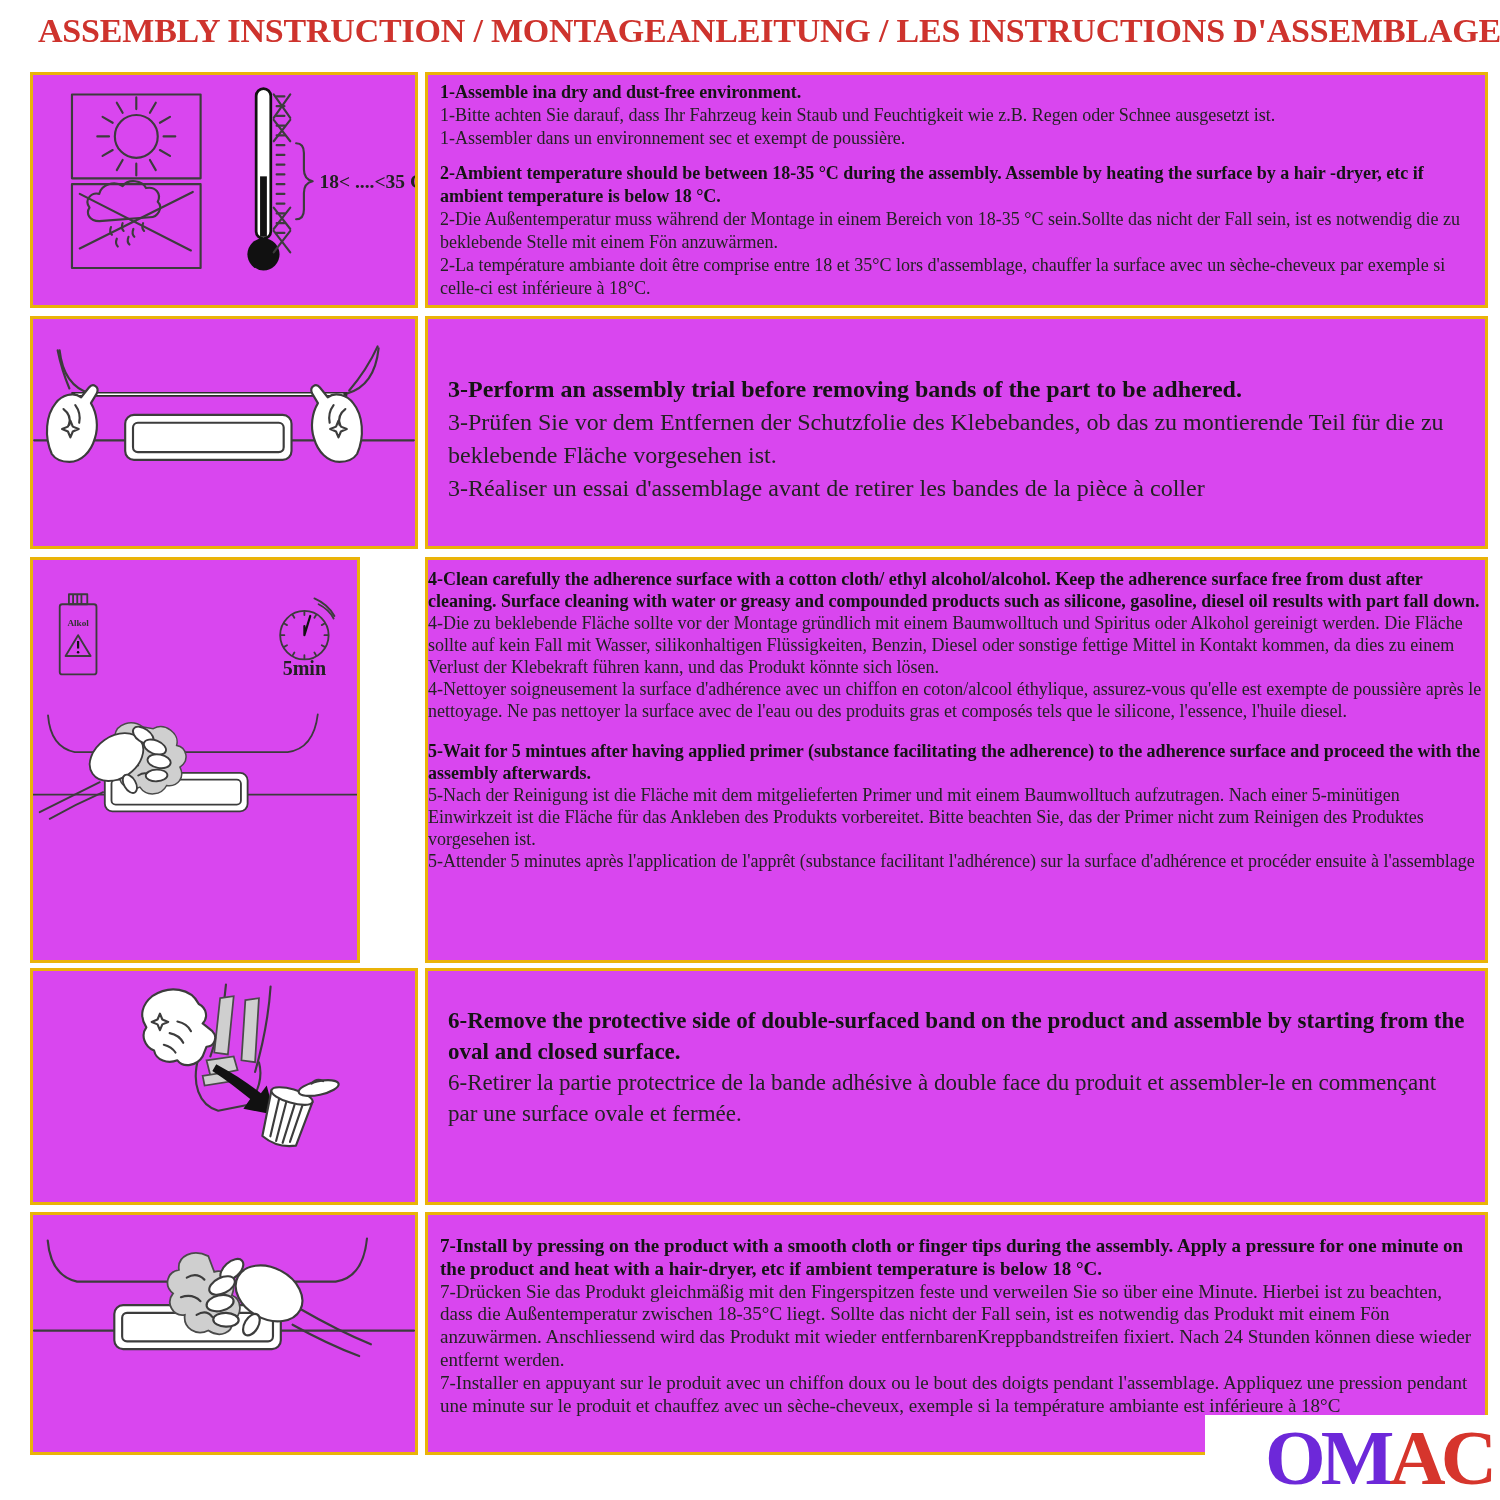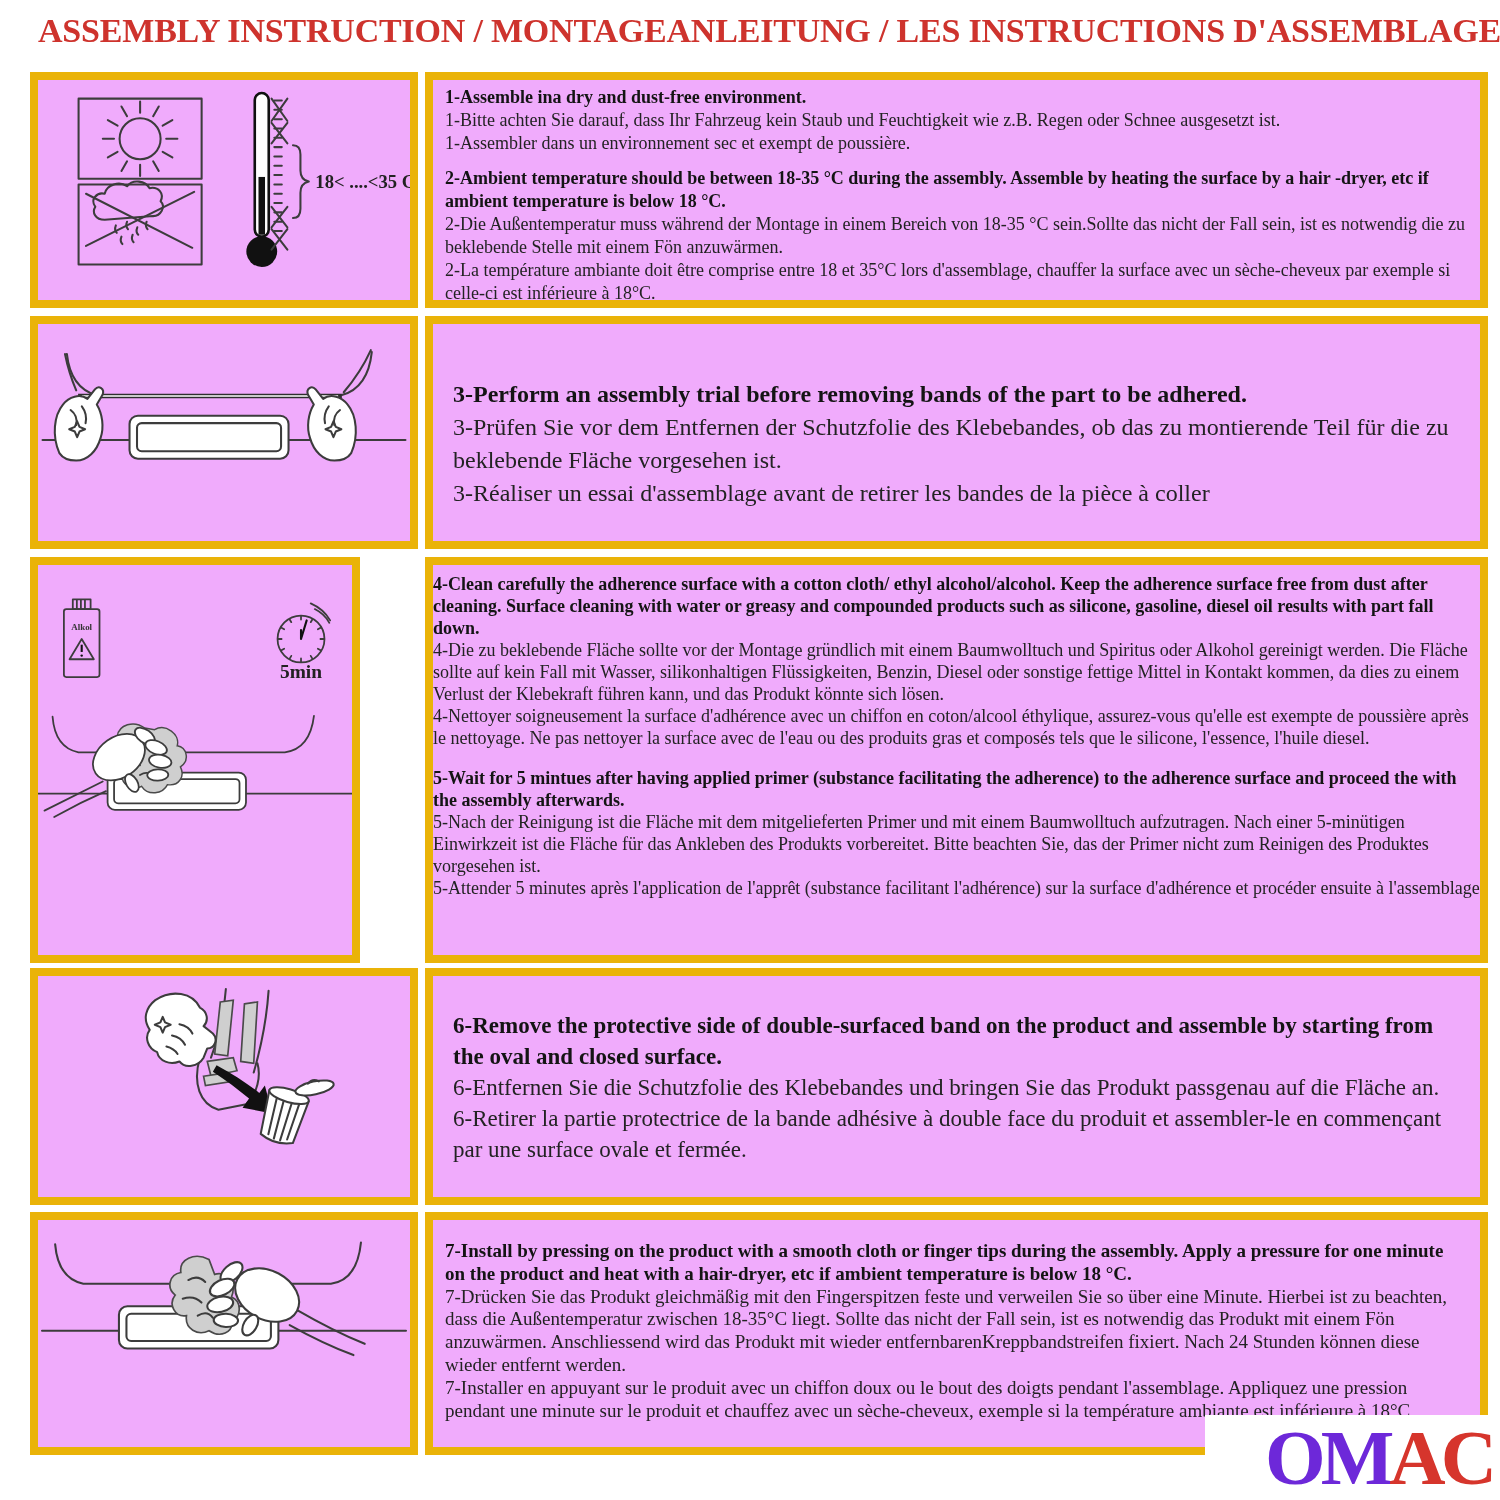--- a/index.html
+++ b/index.html
@@ -1,20 +1,20 @@
 <!DOCTYPE html>
 <html><head>
 <meta charset="utf-8">
 <style>
   html,body{margin:0;padding:0;background:#fff;}
   .page{position:relative;width:1500px;height:1500px;background:#fff;
         font-family:Liberation Serif, serif;overflow:hidden;}
   .title{position:absolute;left:38px;top:12px;font-size:34px;font-weight:700;
          color:#ce332d;white-space:nowrap;letter-spacing:-0.2px;}
-  .box{position:absolute;border:8px solid #eab308;background:#f0abfc;box-sizing:border-box;overflow:hidden;}
+  .box{position:absolute;border:3px solid #eab308;background:#d946ef;box-sizing:border-box;overflow:hidden;}
   .txt p{margin:0;padding:0;}
   .en{font-weight:700;color:#141414;}
   .de,.fr{font-weight:400;color:#232323;}
   .gap12{height:12px;} .gap18{height:18px;}
   
   #l1{left:30px;top:72px;width:388px;height:236px;}
   #l2{left:30px;top:316px;width:388px;height:233px;}
   #l3{left:30px;top:557px;width:330px;height:406px;}
   #l4{left:30px;top:968px;width:388px;height:237px;}
   #l5{left:30px;top:1212px;width:388px;height:243px;}
@@ -186,21 +186,20 @@
         <ellipse class="lnf" cx="258" cy="128" rx="22" ry="7"></ellipse>
         <g transform="rotate(-28 284 116)">
           <ellipse class="lnf" cx="284" cy="112" rx="21" ry="7"></ellipse>
           <path class="ln" stroke-width="1.8" d="M278,106 q6,-5 12,0"></path>
         </g>
       </g>
     </svg>
   </div>
   <div class="box txt" id="r4">
     <p class="en">6-Remove the protective side of double-surfaced band on the product and assemble by starting from the oval and closed surface.</p>
-    <p class="de">6-Entfernen Sie die Schutzfolie des Klebebandes und bringen Sie das Produkt passgenau auf die Fläche an.</p>
     <p class="fr">6-Retirer la partie protectrice de la bande adhésive à double face du produit et assembler-le en commençant par une surface ovale et fermée.</p>
   </div>
 
   <div class="box" id="l5">
     <svg viewBox="0 0 388 242">
       <g>
         <path class="ln" d="M14,26 Q17,62 44,68 L308,68 Q336,64 340,24"></path>
         <path class="ln" d="M0,118 L82,118 M252,118 L388,118"></path>
       </g>
       <g>

